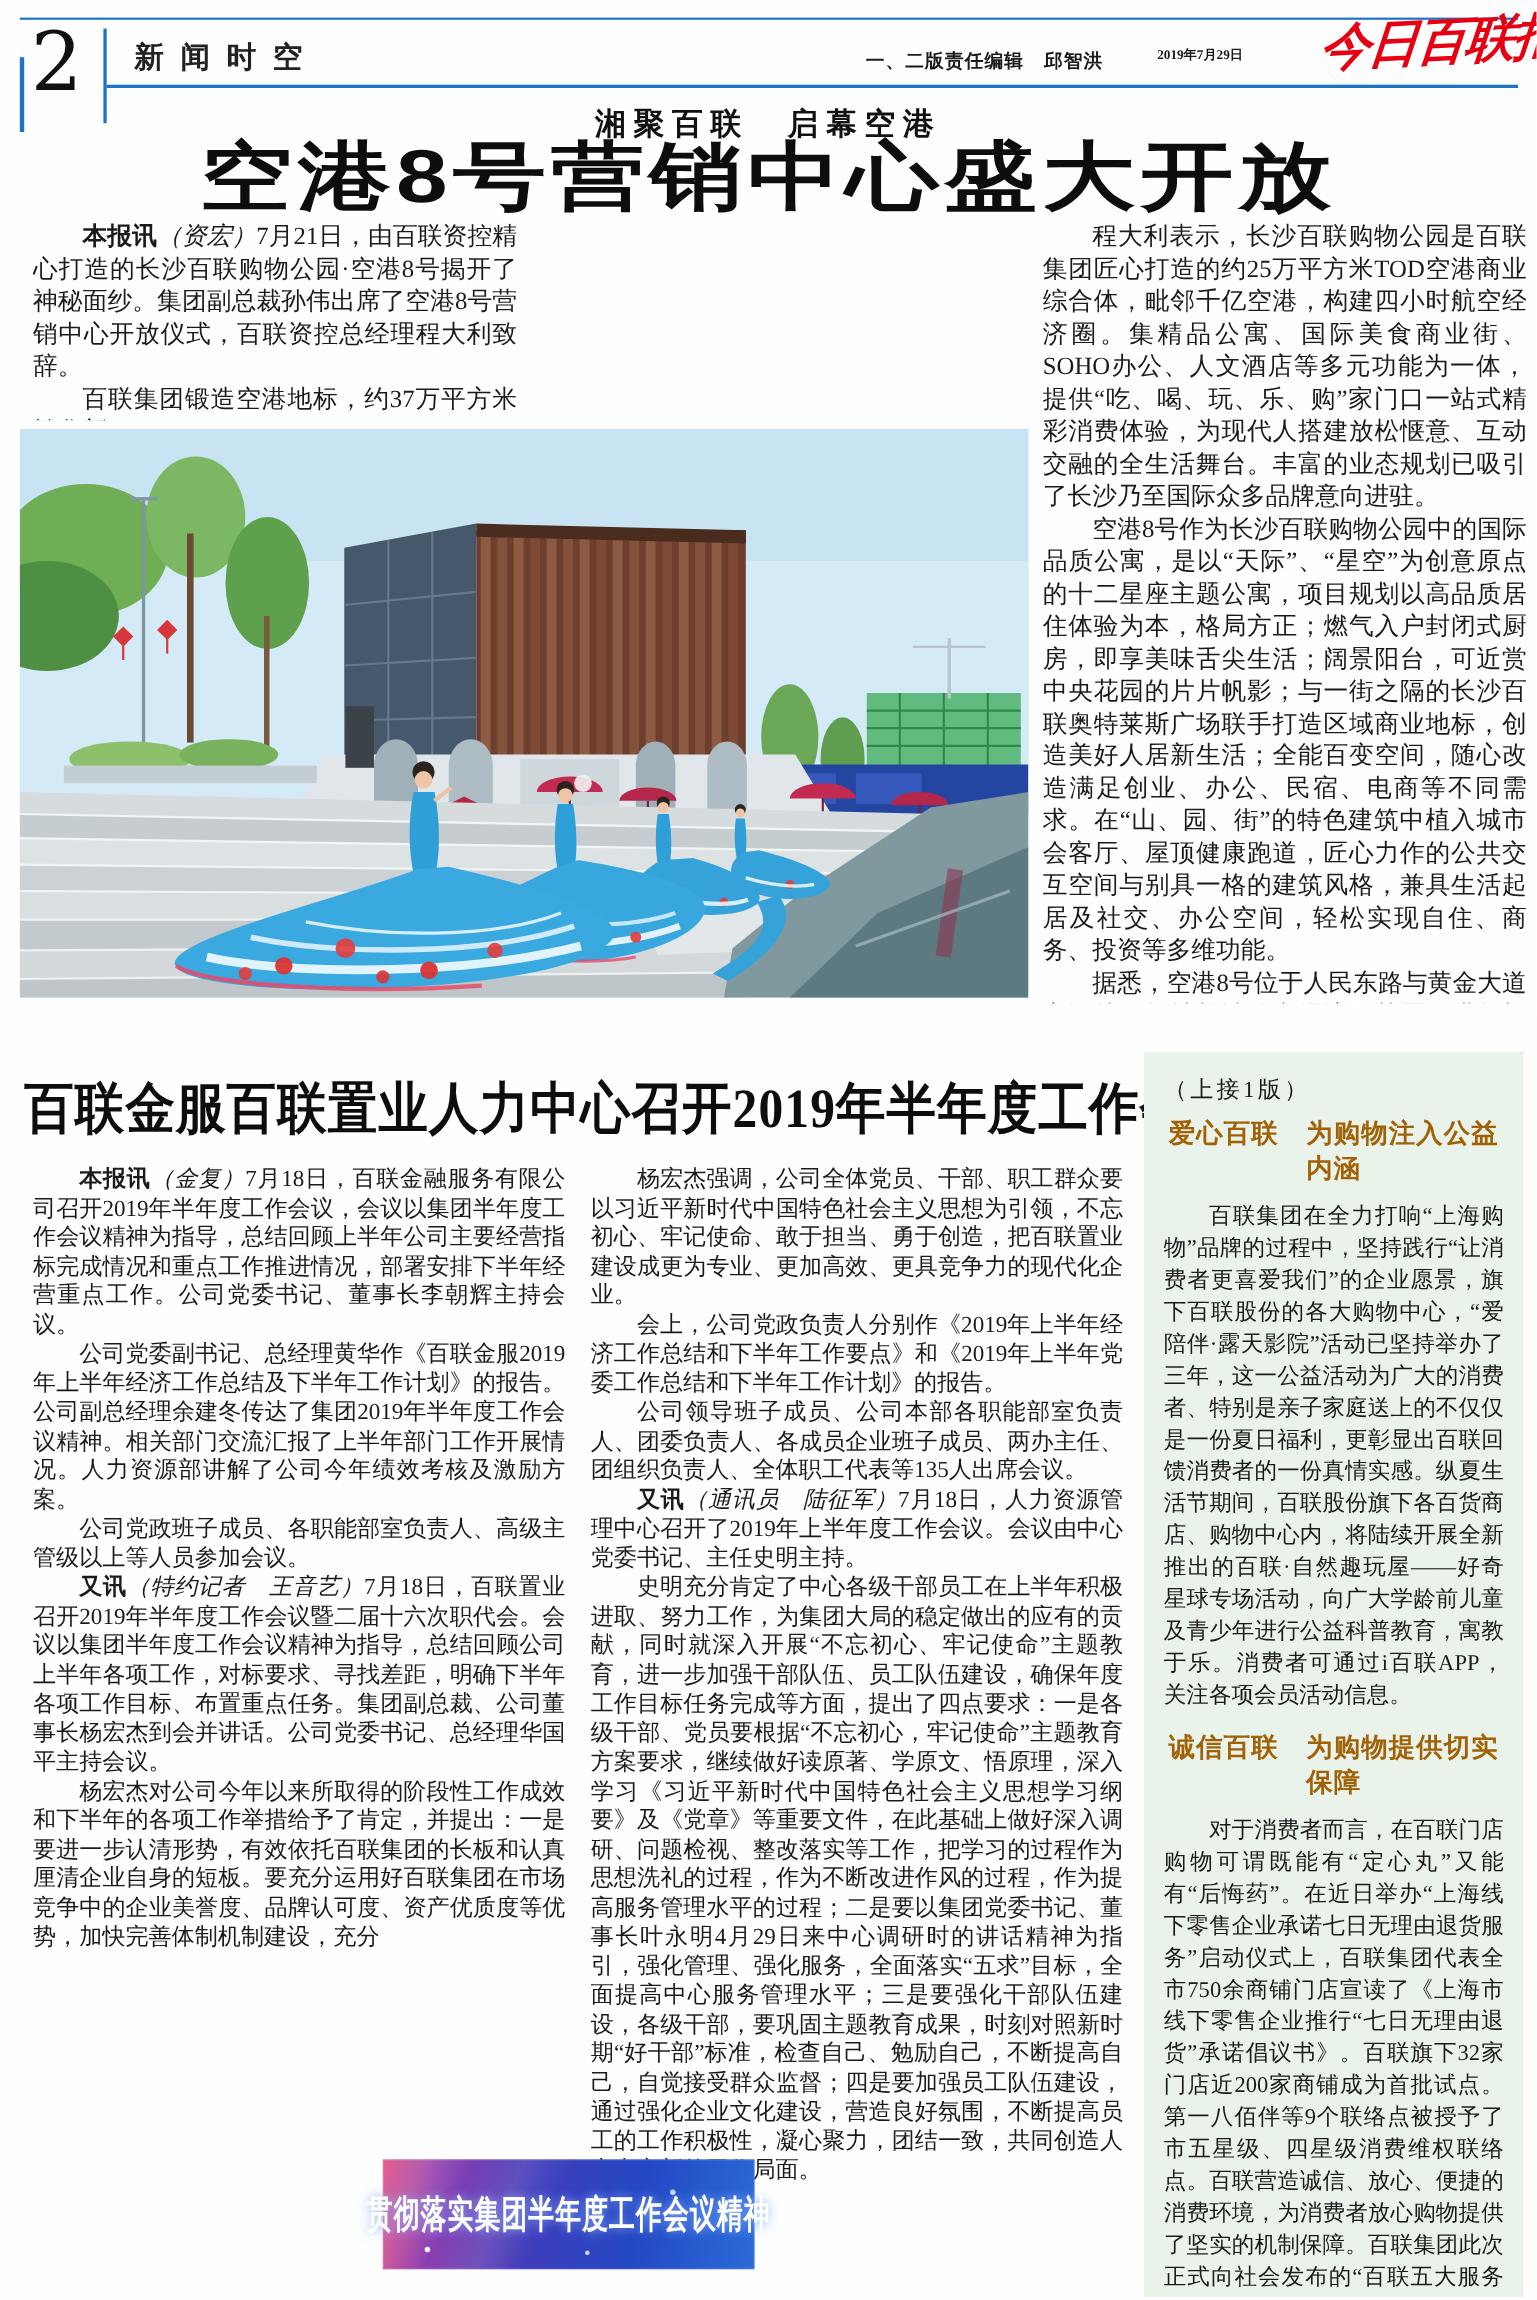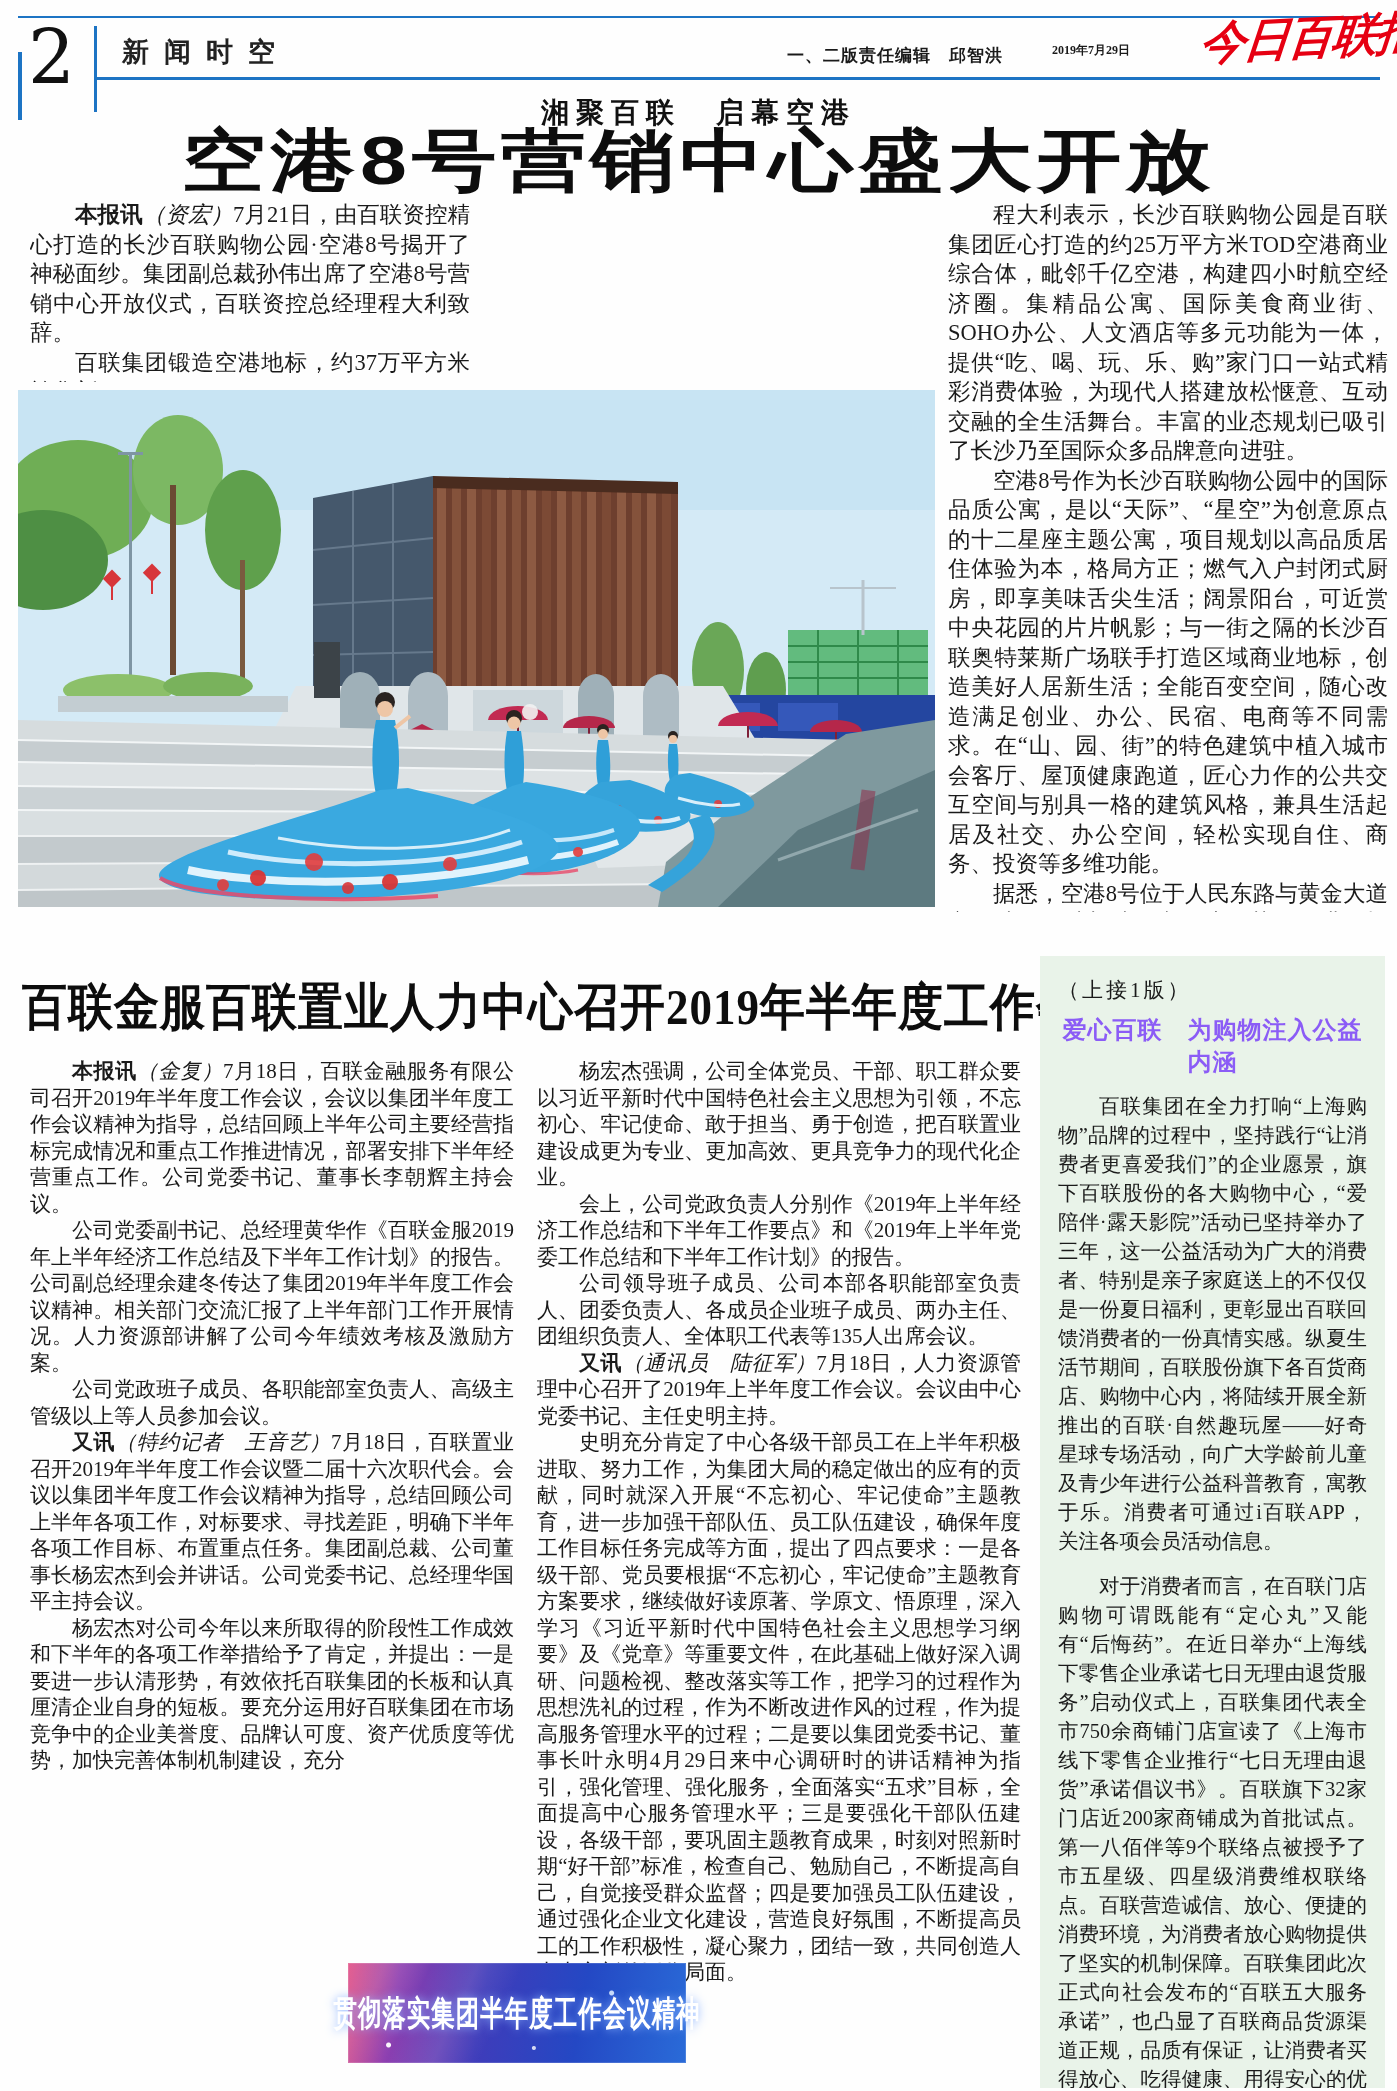--- a/index.html
+++ b/index.html
@@ -62,21 +62,21 @@
               linear-gradient(100deg, #e0457e 0%, #8e3fb0 15%, #3f3cba 40%, #2448c4 68%, #2a6bd8 100%);
             box-shadow:inset 0 0 0 1px rgba(255,255,255,.15); }
   .banner-text { color:#ffffff; font-size:23px; font-weight:900; letter-spacing:1px; white-space:nowrap;
                  font-family:"Liberation Sans","DejaVu Sans",sans-serif;
                  transform:scale(1.02,1.5); text-shadow:0 0 8px rgba(140,180,255,.9); }
   
   .sidebar { position:absolute; left:1040px; top:956px; width:345px; height:1132px;
              background:#e9f3e9; padding:20px 18px; overflow:hidden; }
   .sb-cont  { font-size:21px; letter-spacing:3px; margin-bottom:6px; }
   .sb-title { font-size:24px; font-weight:900; text-align:center; margin:10px 0 14px 0; letter-spacing:1px;
-              font-family:"Liberation Sans","DejaVu Sans",sans-serif; color:#8b5cf6; }
+              font-family:"Liberation Sans","DejaVu Sans",sans-serif; color:#a16207; }
   .sb-body  { font-size:20.5px; line-height:29px; text-align:justify; text-indent:2em; margin-bottom:16px; }
 </style>
 </head>
 <body>
 
 <div class="page">
 
   <div class="rule-top"></div>
   <div class="vbar-left"></div>
   <div class="page-number">2</div>
@@ -288,16 +288,17 @@
   </div>
 
   <div class="banner">
     <span class="banner-text">贯彻落实集团半年度工作会议精神</span>
   </div>
 
   <div class="sidebar">
     <div class="sb-cont">（上接1版）</div>
     <div class="sb-title">爱心百联　为购物注入公益内涵</div>
     <div class="sb-body">百联集团在全力打响“上海购物”品牌的过程中，坚持践行“让消费者更喜爱我们”的企业愿景，旗下百联股份的各大购物中心，“爱陪伴·露天影院”活动已坚持举办了三年，这一公益活动为广大的消费者、特别是亲子家庭送上的不仅仅是一份夏日福利，更彰显出百联回馈消费者的一份真情实感。纵夏生活节期间，百联股份旗下各百货商店、购物中心内，将陆续开展全新推出的百联·自然趣玩屋——好奇星球专场活动，向广大学龄前儿童及青少年进行公益科普教育，寓教于乐。消费者可通过i百联APP，关注各项会员活动信息。</div>
+    <div class="sb-title">诚信百联　为购物提供切实保障</div>
     <div class="sb-body">对于消费者而言，在百联门店购物可谓既能有“定心丸”又能有“后悔药”。在近日举办“上海线下零售企业承诺七日无理由退货服务”启动仪式上，百联集团代表全市750余商铺门店宣读了《上海市线下零售企业推行“七日无理由退货”承诺倡议书》。百联旗下32家门店近200家商铺成为首批试点。第一八佰伴等9个联络点被授予了市五星级、四星级消费维权联络点。百联营造诚信、放心、便捷的消费环境，为消费者放心购物提供了坚实的机制保障。百联集团此次正式向社会发布的“百联五大服务承诺”，也凸显了百联商品货源渠道正规，品质有保证，让消费者买得放心、吃得健康、用得安心的优势；“百联通”会员可在百联旗下的商场、超市、医药、预付费卡等多个业态权益通享；百联旗下众多老字号和知名品牌，创新转型不忘传承经典等特色。作为业态齐备、资源丰富的大型商贸流通产业集团，百联在为消费者营造快乐消费、放心购物的环境过程中，正扎扎实实地进行着努力与实践。</div>
   </div>
 
 </div>
 
 </body></html>

